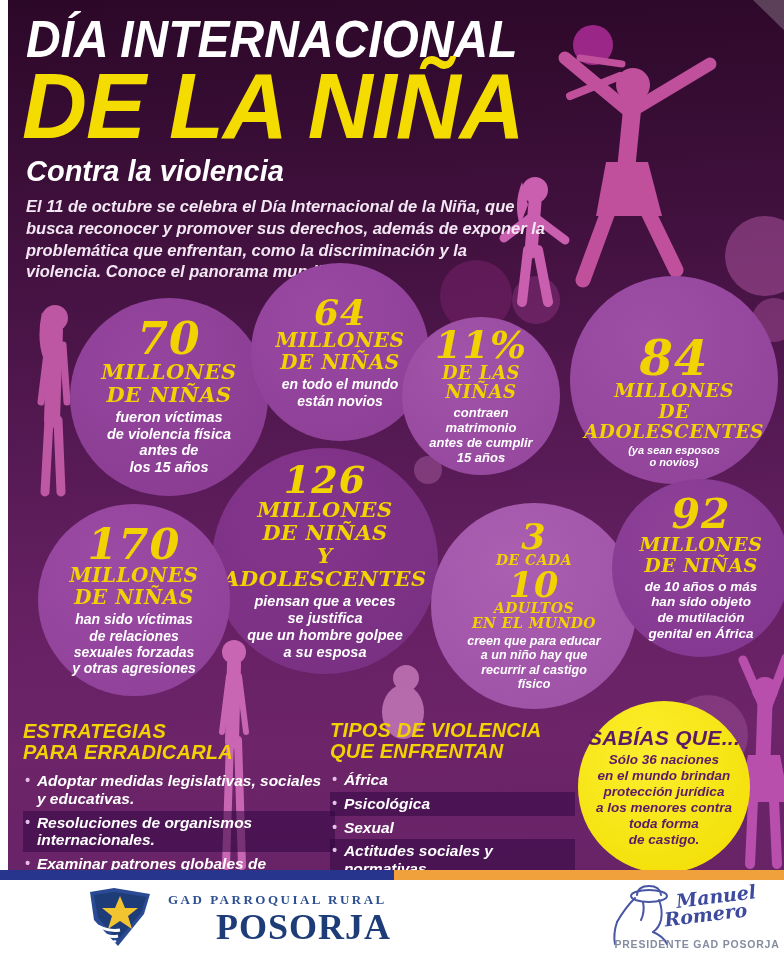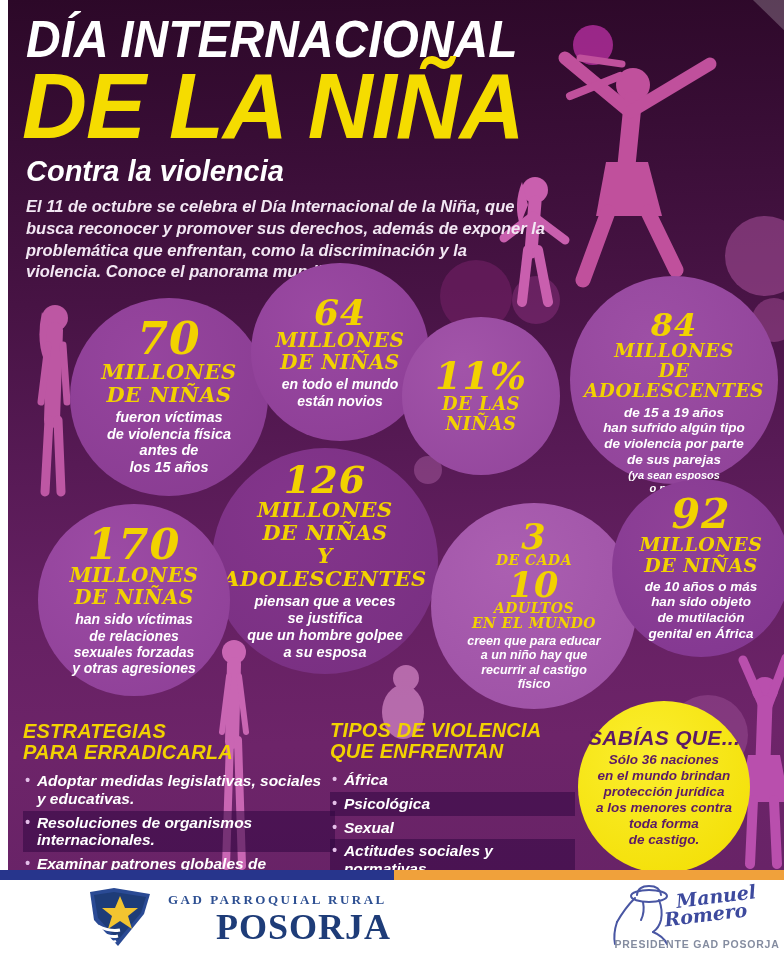--- a/index.html
+++ b/index.html
@@ -32,21 +32,21 @@
   .c11 {left:394px;top:317px; width:158px;height:158px;background:radial-gradient(circle at 38% 30%,#a254a9,#92459b);}
   .c84 {left:562px;top:276px; width:208px;height:208px;background:radial-gradient(circle at 38% 30%,#9d4fa5,#8e4197);}
   .c126{left:204px;top:448px; width:226px;height:226px;background:radial-gradient(circle at 38% 30%,#84358c,#772f80);}
   .c120{left:30px; top:504px; width:192px;height:192px;background:radial-gradient(circle at 38% 30%,#9c4ba4,#8d3f96);}
   .c310{left:423px;top:503px; width:206px;height:206px;background:radial-gradient(circle at 38% 30%,#ab5fb1,#9c50a4);}
   .c92 {left:604px;top:479px; width:178px;height:178px;background:radial-gradient(circle at 38% 30%,#8f4197,#813690);}
 
   .c70  .num{font-size:44px;} .c70 .lab{font-size:21px;} .c70 .det{font-size:14.5px;}
   .c64  .num{font-size:36px;} .c64 .lab{font-size:20px;} .c64 .det{font-size:14px;}
   .c11  .num{font-size:38px;} .c11 .lab{font-size:18px;} .c11 .det{font-size:13px;}
-  .c84  .num{font-size:32px;margin-top:44px;} .c84 .lab{font-size:18.5px;} .c84 .det{font-size:13.5px;}
+  .c84  .num{font-size:48px;margin-top:44px;} .c84 .lab{font-size:18.5px;} .c84 .det{font-size:13.5px;}
   .c126 .num{font-size:38px;} .c126 .lab{font-size:21px;} .c126 .det{font-size:14.5px;}
   .c120 .num{font-size:43px;} .c120 .lab{font-size:20px;} .c120 .det{font-size:14px;}
   .c310 .num{font-size:35px;} .c310 .lab{font-size:14px;line-height:1.05;} .c310 .det{font-size:12.5px;}
   .c92  .num{font-size:41px;} .c92 .lab{font-size:19px;} .c92 .det{font-size:13.5px;}
 
   
   .sec-head{color:#f2d200;font-weight:bold;font-size:20px;line-height:1.06;letter-spacing:0.2px;
             white-space:pre-line;margin-bottom:6px;}
   .sec{position:absolute;}
   .sec-strat{left:15px;top:721px;width:312px;}
@@ -178,31 +178,31 @@
       <div class="lab">MILLONES
 DE NIÑAS</div>
       <div class="det">en todo el mundo
 están novios</div>
     </div>
 
     <div class="stat c11">
       <div class="num">11%</div>
       <div class="lab">DE LAS
 NIÑAS</div>
+      <div class="det">contraen
+matrimonio
+antes de cumplir
+15 años</div>
     </div>
 
     <div class="stat c84">
       <div class="num">84</div>
       <div class="lab">MILLONES
 DE
 ADOLESCENTES</div>
-      <div class="det">de 15 a 19 años
-han sufrido algún tipo
-de violencia por parte
-de sus parejas</div>
       <div class="note">(ya sean esposos
 o novios)</div>
     </div>
 
     <div class="stat c126">
       <div class="num">126</div>
       <div class="lab">MILLONES
 DE NIÑAS
 Y ADOLESCENTES</div>
       <div class="det">piensan que a veces

